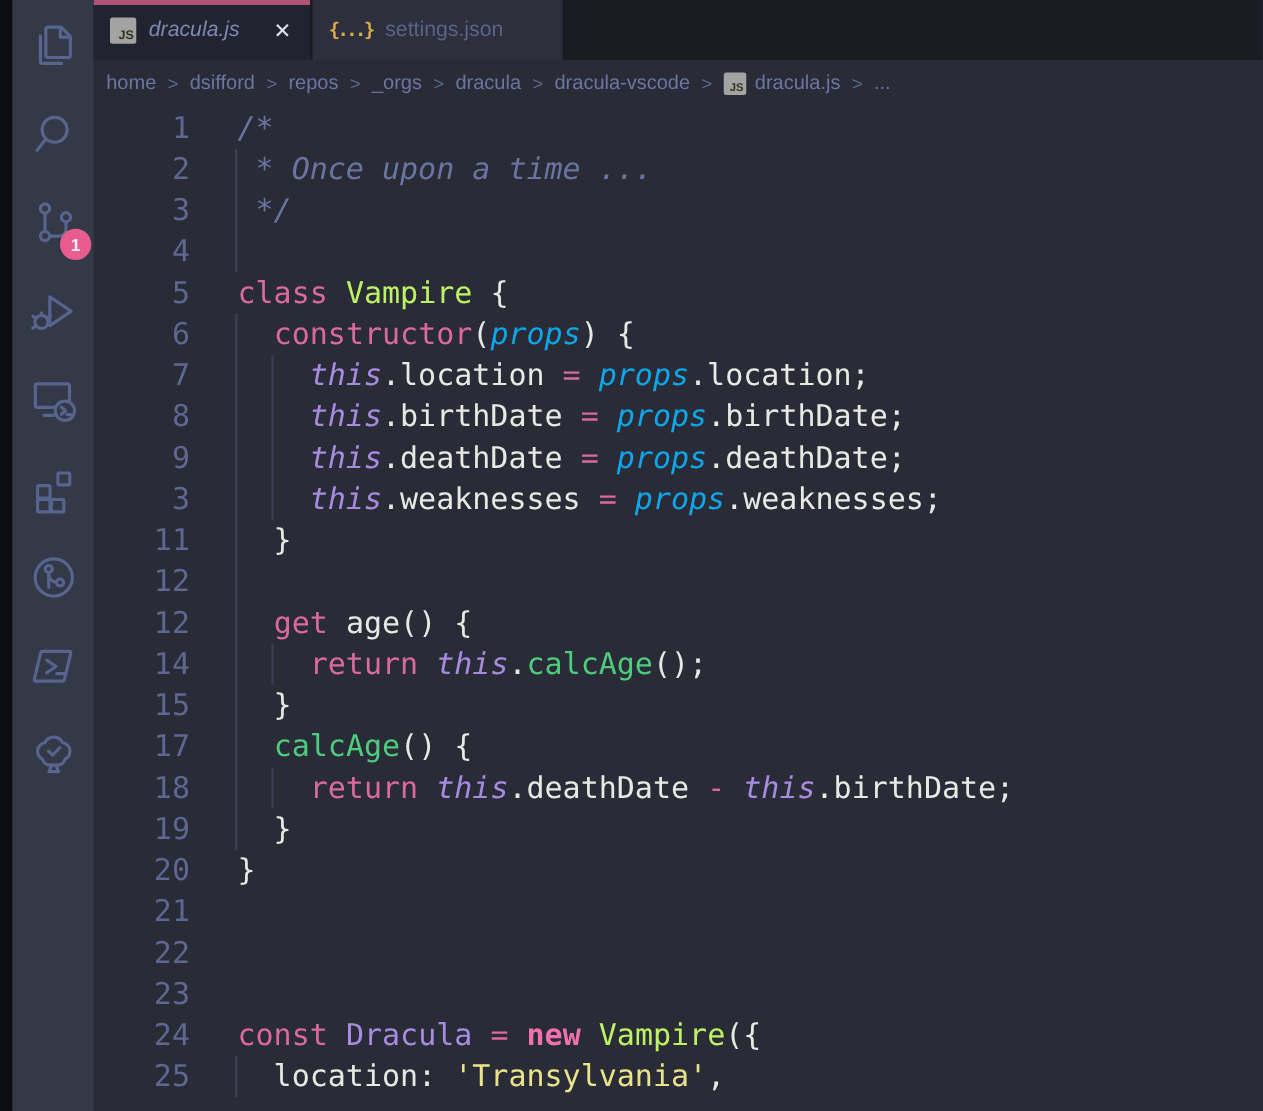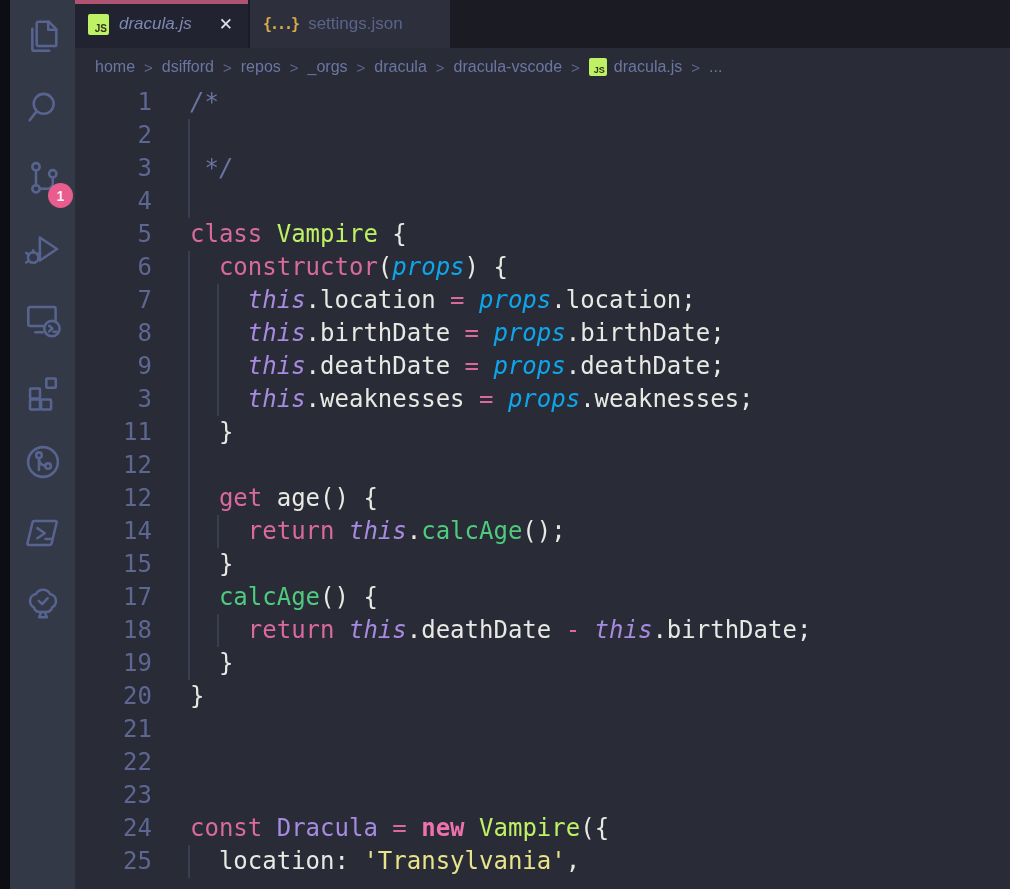--- a/index.html
+++ b/index.html
@@ -25,32 +25,32 @@
   #tabbar{position:absolute;left:75px;top:0;right:0;height:48px;background:#1a1b23;display:flex;align-items:stretch;}
   .tab{position:relative;height:48px;display:flex;align-items:center;padding:0 13px;box-sizing:border-box;cursor:pointer;}
   .tab.active{background:#212330;width:173px;}
   .tab.inactive{background:#2d2f3c;width:200px;margin-left:2px;}
   .tab-topline{position:absolute;left:0;top:0;right:0;height:4px;background:#ae5372;}
   .tab-label{font-size:17px;margin-left:10px;white-space:nowrap;}
   .tab.active .tab-label{color:#7d89b0;font-style:italic;}
   .tab.inactive .tab-label{color:#5a6488;}
   .tab-close{margin-left:auto;color:#dfe2e8;font-size:17px;line-height:1;padding:2px;cursor:pointer;}
   .js-badge{
-    width:21px;height:21px;border-radius:2px;background:#bef264;color:#32321c;
+    width:21px;height:21px;border-radius:2px;background:#a3a3a3;color:#32321c;
     font-size:10px;font-weight:bold;display:flex;align-items:flex-end;justify-content:flex-end;
     padding:0 2px 1px 0;box-sizing:border-box;flex:none;
   }
   .json-braces{
     color:#d9ab4a;font-family:"DejaVu Sans Mono",monospace;font-weight:bold;
     font-size:15px;letter-spacing:-2px;flex:none;
   }
   
   #breadcrumbs{
     position:absolute;left:75px;top:48px;right:0;height:38px;background:#292b37;
-    display:flex;align-items:center;padding-left:20px;gap:9px;
+    display:flex;align-items:center;padding-left:10px;gap:9px;
     font-size:16px;color:#6b76a2;white-space:nowrap;
   }
   .bc-item{display:flex;align-items:center;gap:7px;cursor:pointer;}
   .bc-sep{color:#5d6890;font-size:15px;}
   .bc-item .js-badge{width:18px;height:18px;font-size:9px;}
   
   #editor{
     position:absolute;left:75px;top:86px;right:0;bottom:0;background:#292b37;
     font-family:"DejaVu Sans Mono",monospace;font-size:24px;line-height:33px;
     cursor:text;overflow:hidden;
@@ -214,21 +214,21 @@
       <span>...</span>
     </span>
   </div>
 <main id="editor">
     <div class="line">
       <div class="lineno">1</div>
       <div class="code"><span class="tk-comment">/*</span></div>
     </div>
     <div class="line">
       <div class="lineno">2</div>
-      <div class="code"><span class="guide" style="left: -2px;"></span></div>
+      <div class="code"><span class="guide" style="left: -2px;"></span><span class="tk-comment"> * Once upon a time ...</span></div>
     </div>
     <div class="line">
       <div class="lineno">3</div>
       <div class="code"><span class="guide" style="left: -2px;"></span><span class="tk-comment"> */</span></div>
     </div>
     <div class="line">
       <div class="lineno">4</div>
       <div class="code"><span class="guide" style="left: -2px;"></span></div>
     </div>
     <div class="line">

